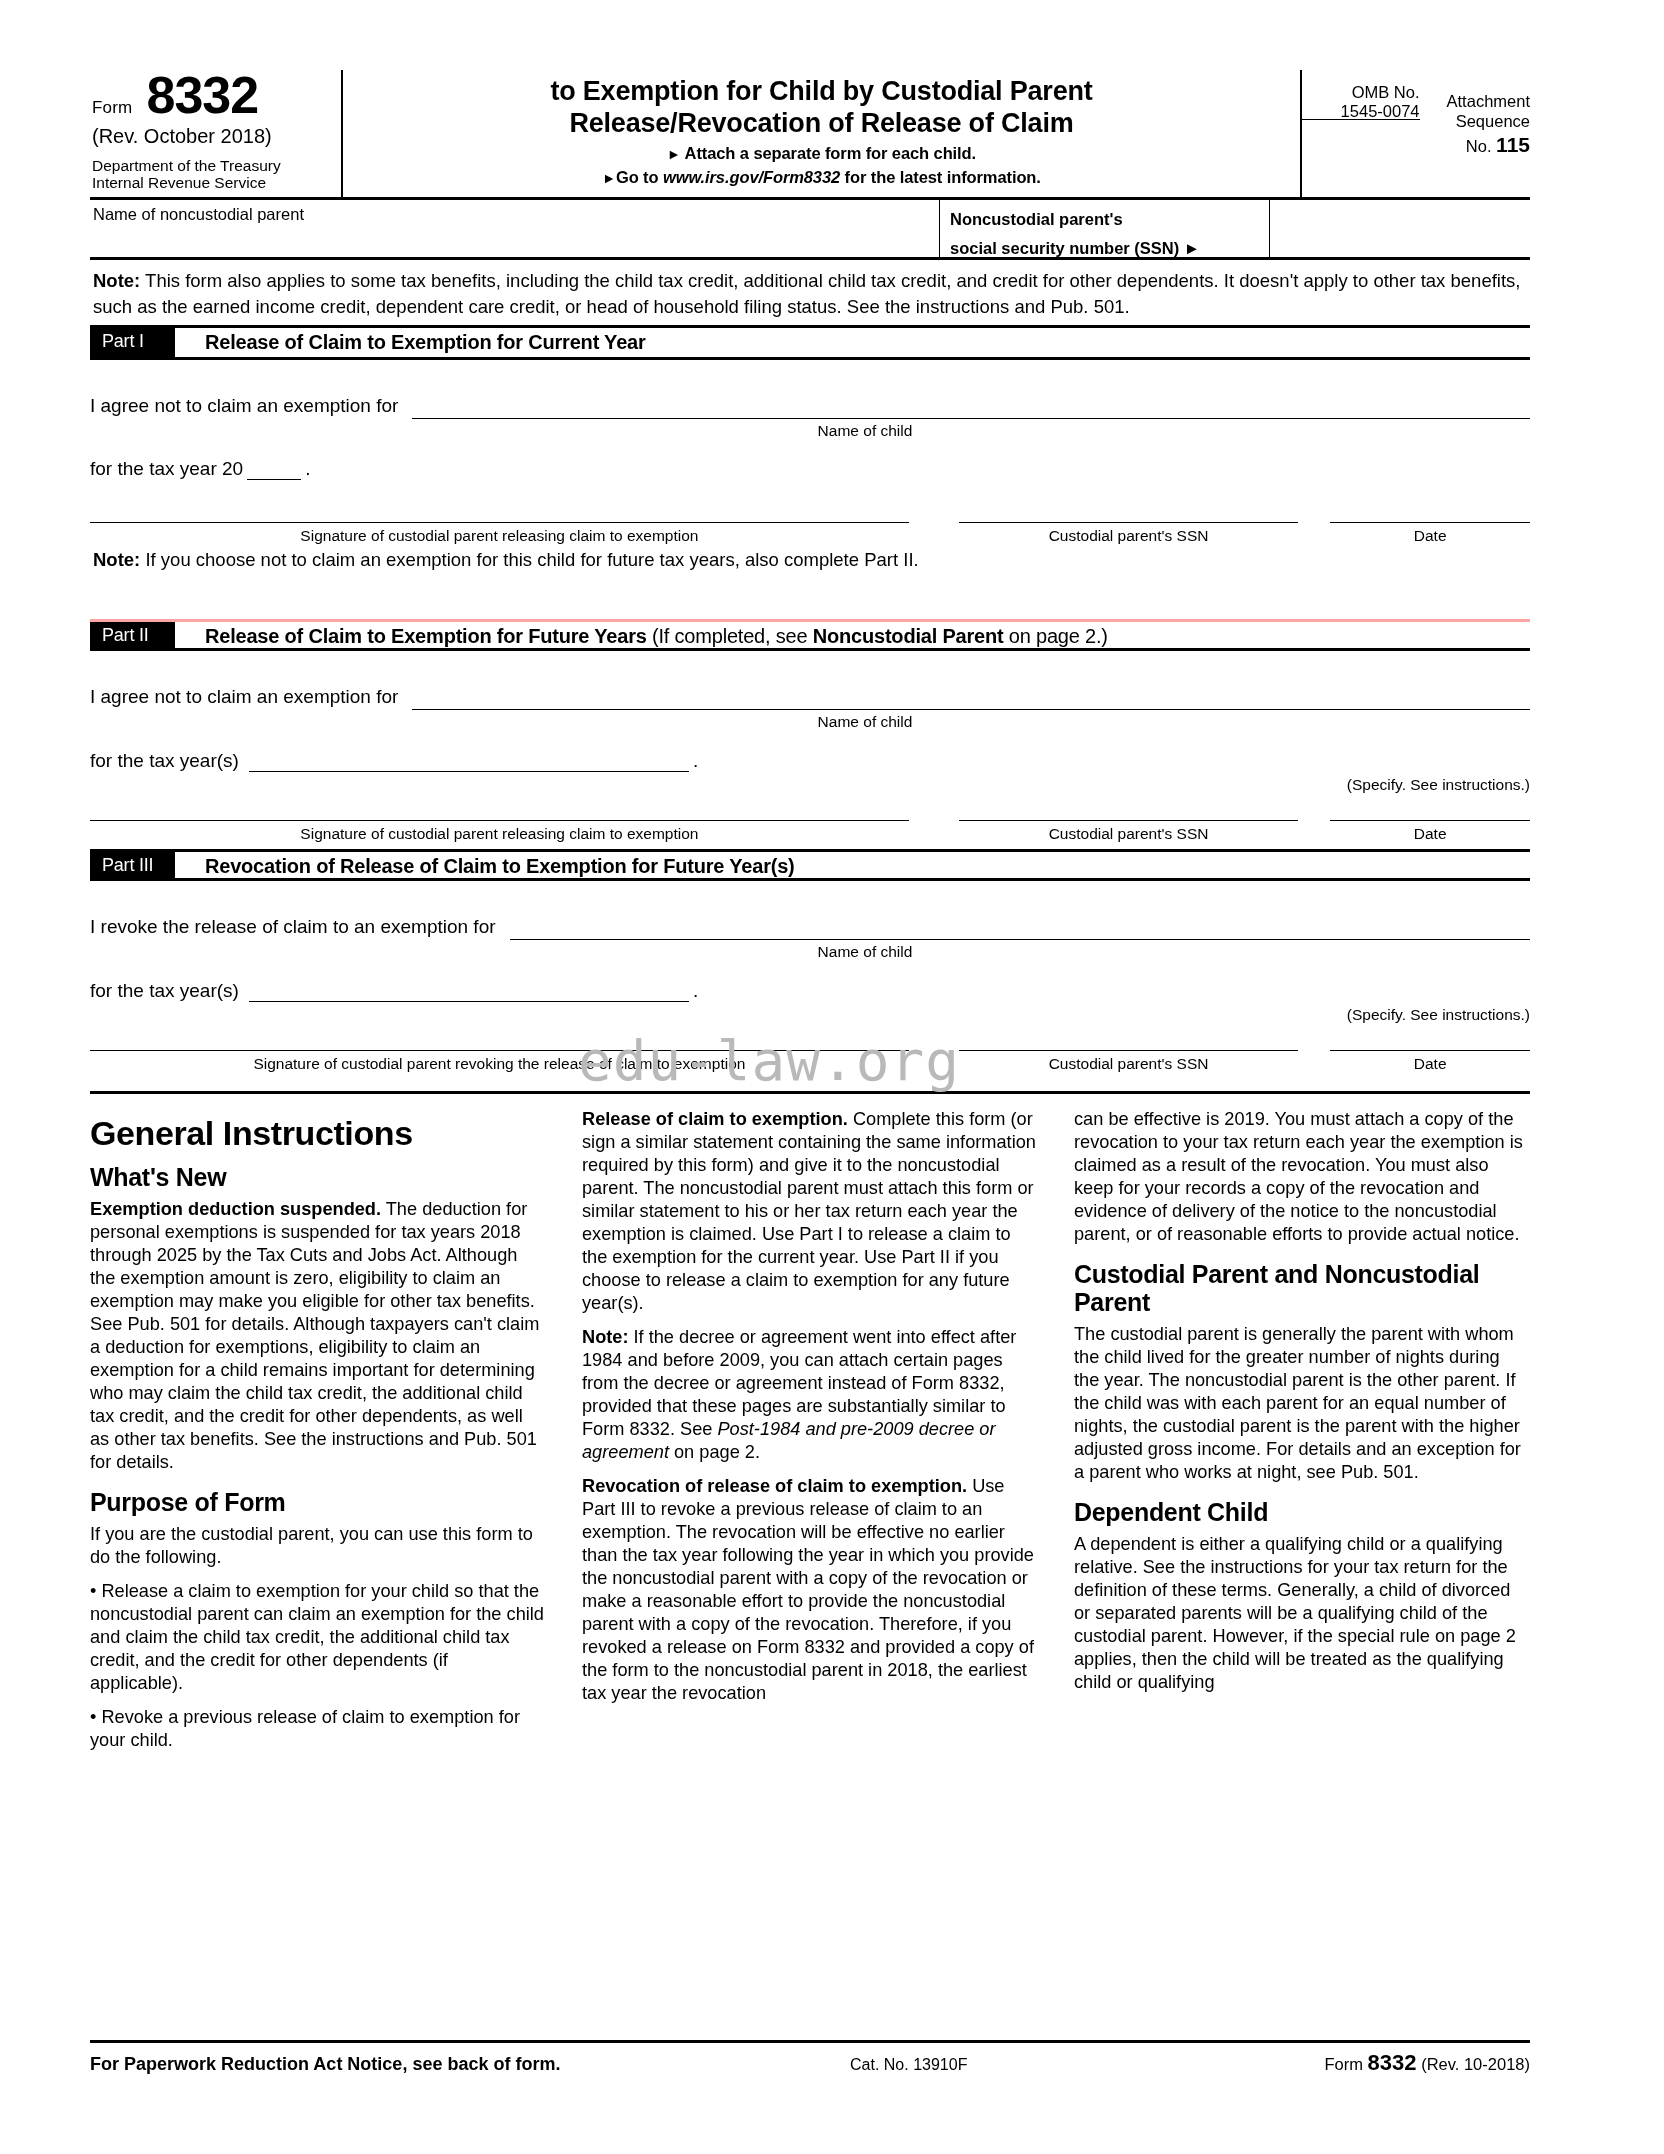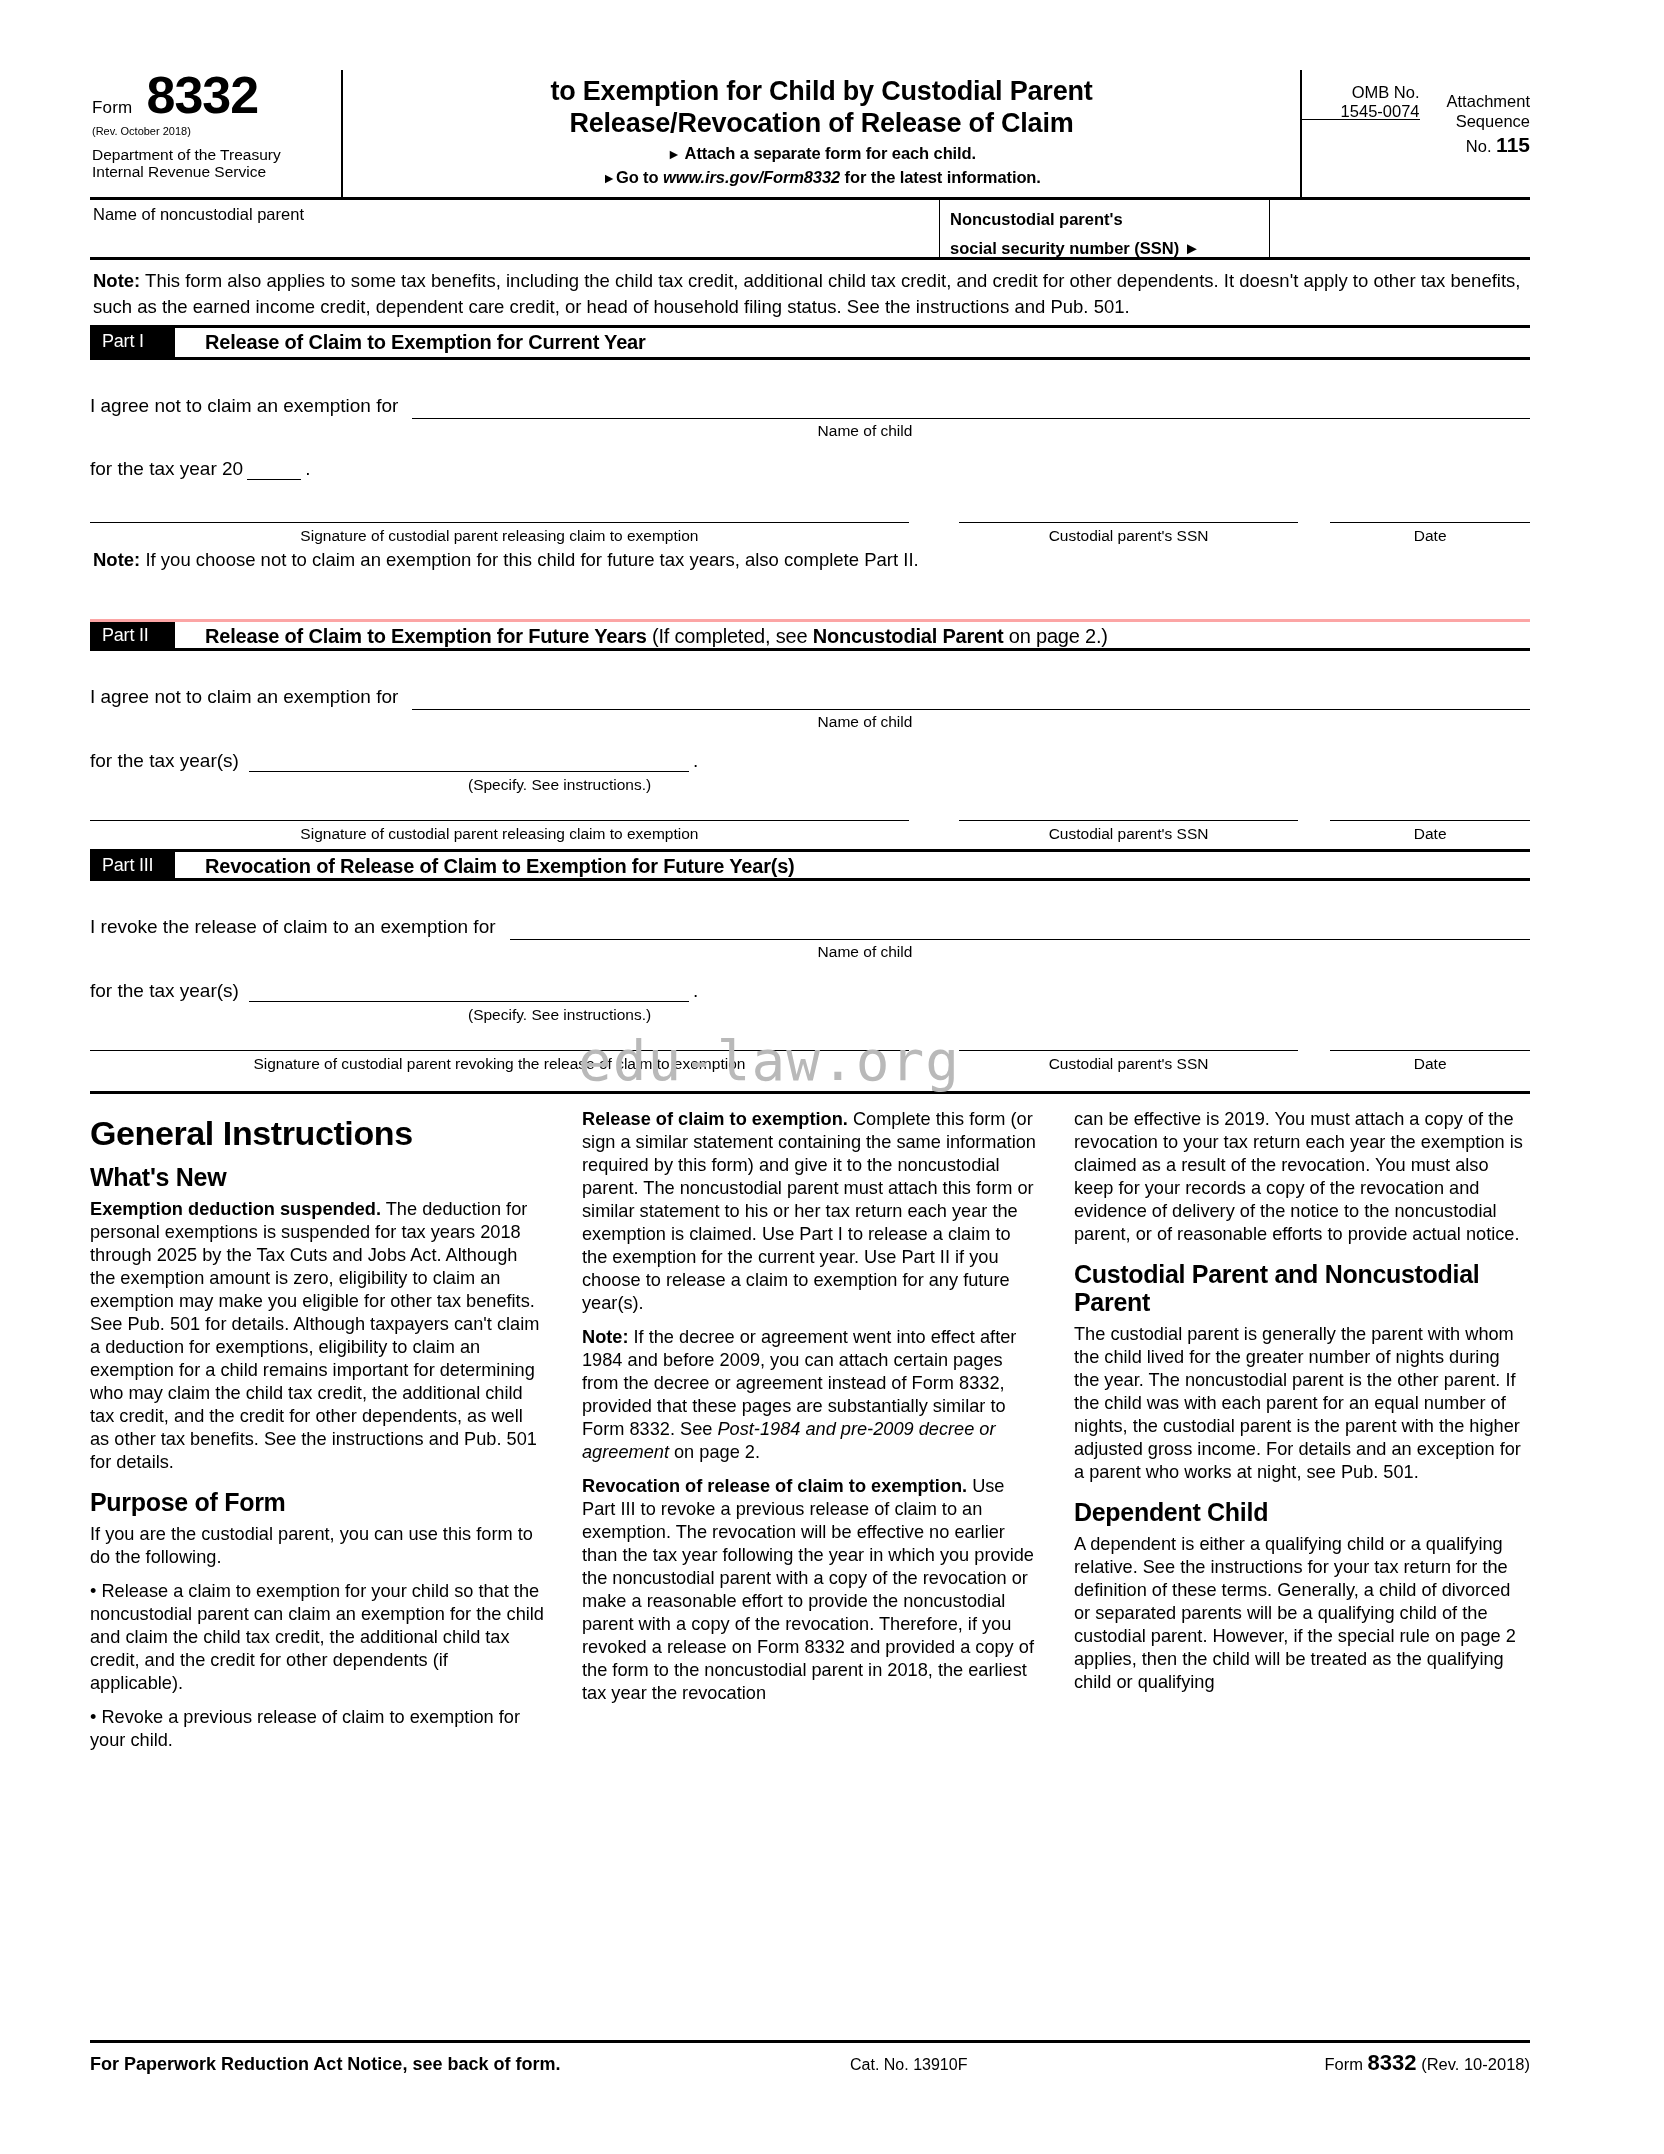--- a/index.html
+++ b/index.html
@@ -55,21 +55,21 @@
     padding-left: 2px;
   }
   .form-number {
     font-size: 52px;
     font-weight: bold;
     line-height: .92;
     letter-spacing: -1px;
     margin-left: 14px;
   }
   .rev-line {
-    font-size: 11px;
+    font-size: 20px;
     margin-top: 5px;
     padding-left: 2px;
   }
   .dept-line {
     font-size: 15.5px;
     line-height: 1.14;
     margin-top: 9px;
     padding-left: 2px;
   }
   .hdr-center {
@@ -220,20 +220,21 @@
     display: inline-block;
     width: 440px;
     border-bottom: 1.5px solid #000;
     height: 22px;
     margin: 0 4px 0 10px;
   }
   .cap-specify {
     font-size: 15.5px;
     margin-top: 4px;
     padding-left: 378px;
+    text-align: right;
   }
 
   .siglines {
     display: flex;
     margin-top: 42px;
   }
   .sig-col {
     border-top: 1.5px solid #000;
     padding-top: 4px;
     text-align: center;

